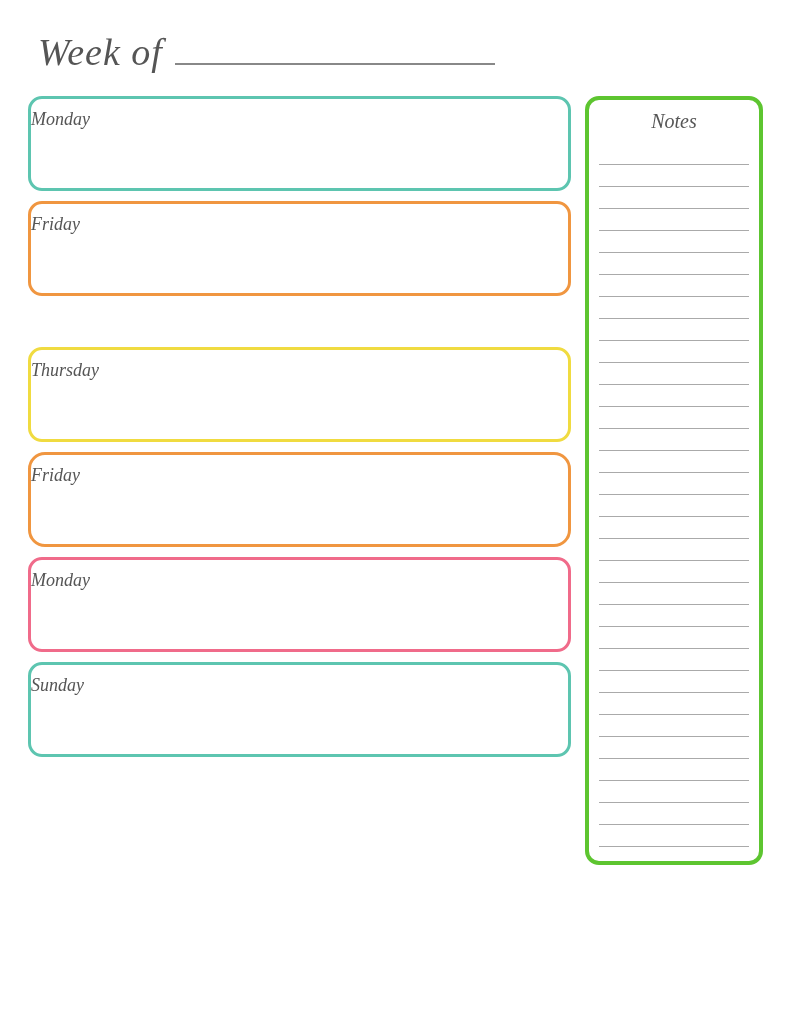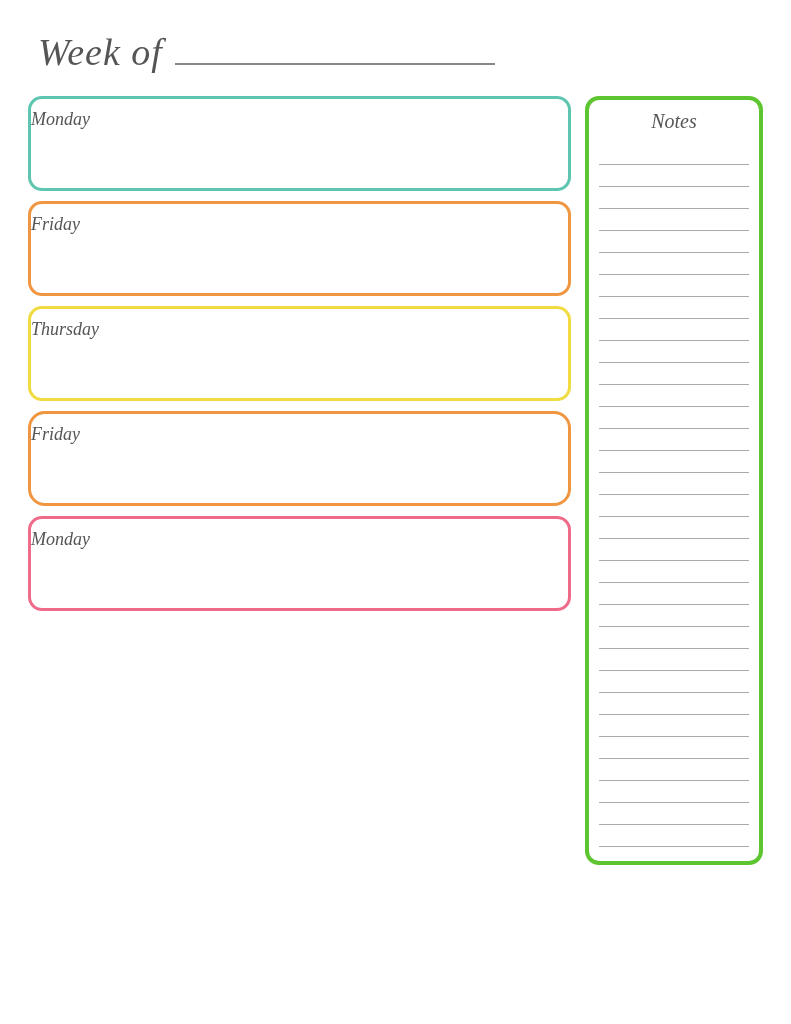--- a/index.html
+++ b/index.html
@@ -61,21 +61,21 @@
     .day-label {
       font-style: italic;
       font-size: 18px;
       color: #555;
       font-family: Georgia, serif;
     }
 
     .day-box.monday    { border-color: #5dc5b0; }
     .day-box.tuesday   { border-color: #f06b8a; }
     .day-box.wednesday { border-color: #f09640; }
-    .day-box.thursday  { border-color: #f0db40; }
+    .day-box.thursday  { border-color: #f0db40; margin-top: 41px; }
     .day-box.friday    { border-color: #f09640; border-radius: 17px; }
     .day-box.saturday  { border-color: #f06b8a; }
     .day-box.sunday    { border-color: #5dc5b0; }
 
     .notes-column {
       width: 178px;
       border-radius: 14px;
       border: 4px solid #5dc530;
       background: #ffffff;
       padding: 10px 10px 14px 10px;
@@ -125,20 +125,23 @@
       </div>
       <div class="day-box thursday">
         <div class="day-label">Thursday</div>
       </div>
       <div class="day-box friday">
         <div class="day-label">Friday</div>
       </div>
       <div class="day-box saturday">
         <div class="day-label">Monday</div>
       </div>
+      <div class="day-box sunday">
+        <div class="day-label">Sunday</div>
+      </div>
     </div>
 
   <div class="notes-column">
     <div class="notes-title">Notes</div>
     <div class="notes-lines">
 
     <div class="notes-line"></div>
         <div class="notes-line"></div>
         <div class="notes-line"></div>
         <div class="notes-line"></div>

